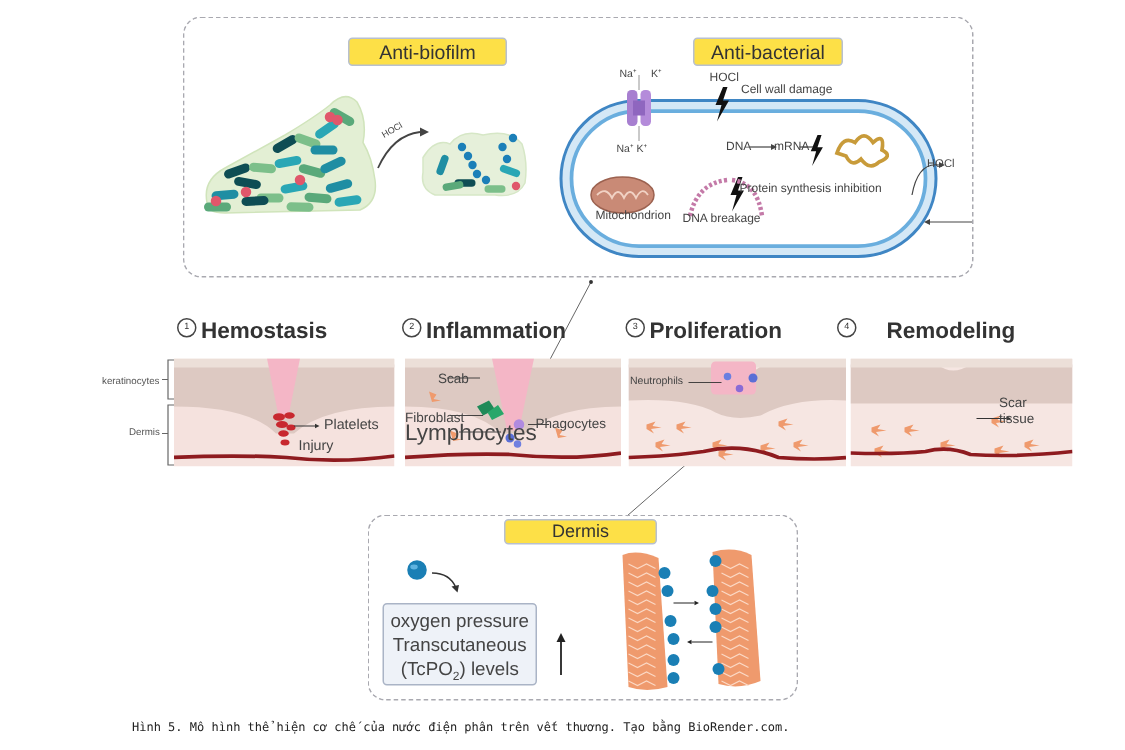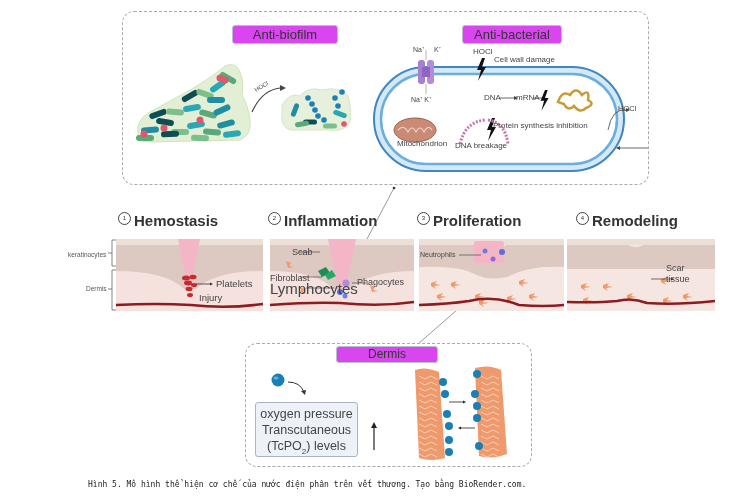--- a/index.html
+++ b/index.html
@@ -1,19 +1,19 @@
 <!DOCTYPE html>
 <html><head>
 <meta charset="utf-8">
 <style>
   html, body { margin:0; padding:0; background:#ffffff; }
   body { width:750px; height:500px; position:relative; overflow:hidden; font-family:"Liberation Sans", sans-serif; color:#333; }
   .abs { position:absolute; }
   .dash-box { position:absolute; border:1.5px dashed #a9a9b0; border-radius:12px; box-sizing:border-box; }
-  .title-pill { position:absolute; background:#d946ef; border:1px solid #b8c0cf; border-radius:3px; font-size:13px; color:#333; text-align:center; line-height:18px; box-sizing:border-box; }
+  .title-pill { position:absolute; background:#fde047; border:1px solid #b8c0cf; border-radius:3px; font-size:13px; color:#333; text-align:center; line-height:18px; box-sizing:border-box; }
   .lbl { position:absolute; font-size:8px; color:#444; white-space:nowrap; line-height:10px; }
   .stage-title { position:absolute; font-size:15px; font-weight:bold; color:#333; white-space:nowrap; display:flex; align-items:flex-start; }
   .stage-num { display:inline-block; width:11px; height:11px; border:1.3px solid #444; border-radius:50%; font-size:6px; line-height:11px; text-align:center; margin-right:3px; font-weight:normal; }
   .side-lbl { position:absolute; font-size:6.5px; color:#555; white-space:nowrap; }
   .caption { position:absolute; left:88px; top:480px; font-family:"DejaVu Sans Mono", monospace; font-size:8px; color:#222; white-space:nowrap; }
   .tcpo { position:absolute; background:#eef2f8; border:1px solid #aab4c6; border-radius:3px; font-size:12.5px; text-align:center; line-height:16px; color:#444; box-sizing:border-box; padding-top:3px; }
 </style>
 </head>
 <body>
 
@@ -139,21 +139,21 @@
   <span>Hemostasis</span>
 </div>
 <div class="stage-title" style="left:268px; top:212px;">
   <span class="stage-num">2</span>
   <span>Inflammation</span>
 </div>
 <div class="stage-title" style="left:417px; top:212px;">
   <span class="stage-num">3</span>
   <span>Proliferation</span>
 </div>
-<div class="stage-title" style="left:576px; top:212px;">
+<div class="stage-title" style="left:558px; top:212px;gap:17px;">
   <span class="stage-num">4</span>
   <span>Remodeling</span>
 </div>
 
 <span class="side-lbl" style="left:68px; top:251px;">keratinocytes</span>
 <span class="side-lbl" style="left:86px; top:285px;">Dermis</span>
 <svg class="abs" style="left:108px; top:238px;" width="10" height="75">
   <path d="M9 2 L4 2 L4 28 L9 28" fill="none" stroke="#666" stroke-width="0.8"></path>
   <line x1="0" y1="15" x2="4" y2="15" stroke="#666" stroke-width="0.8"></line>
   <path d="M9 32 L4 32 L4 72 L9 72" fill="none" stroke="#666" stroke-width="0.8"></path>

